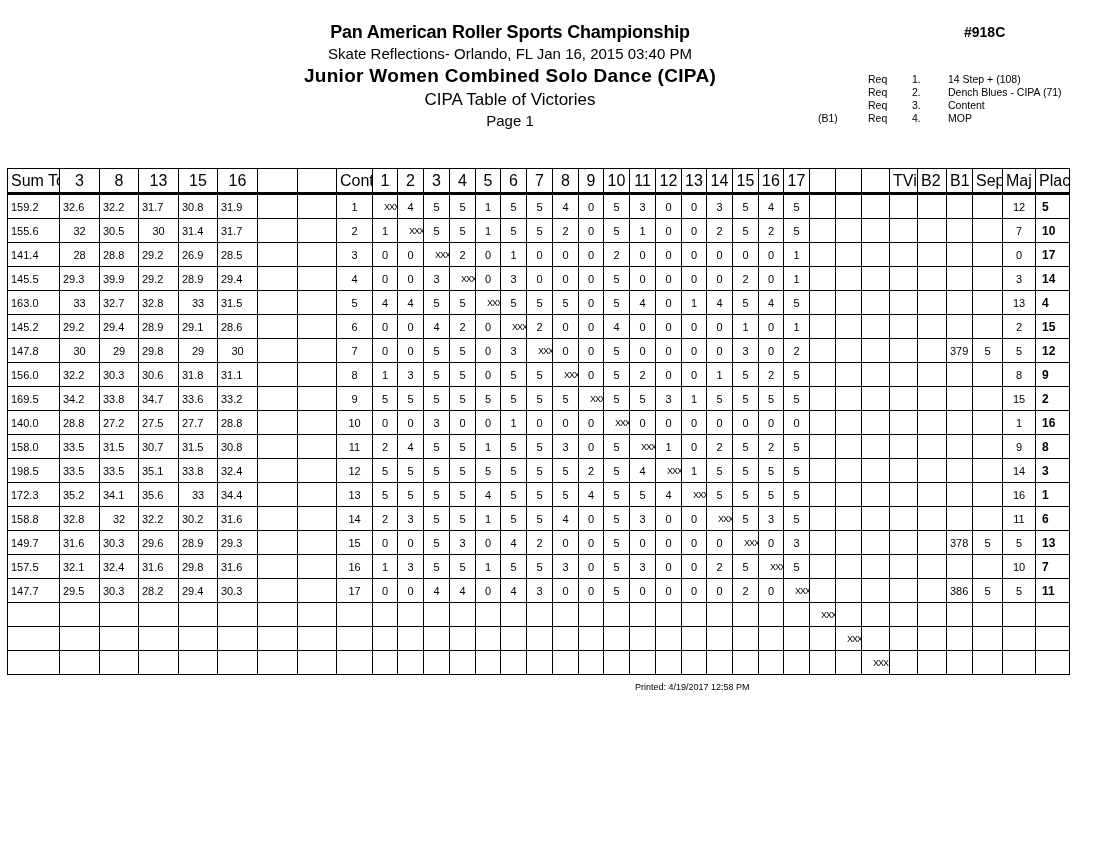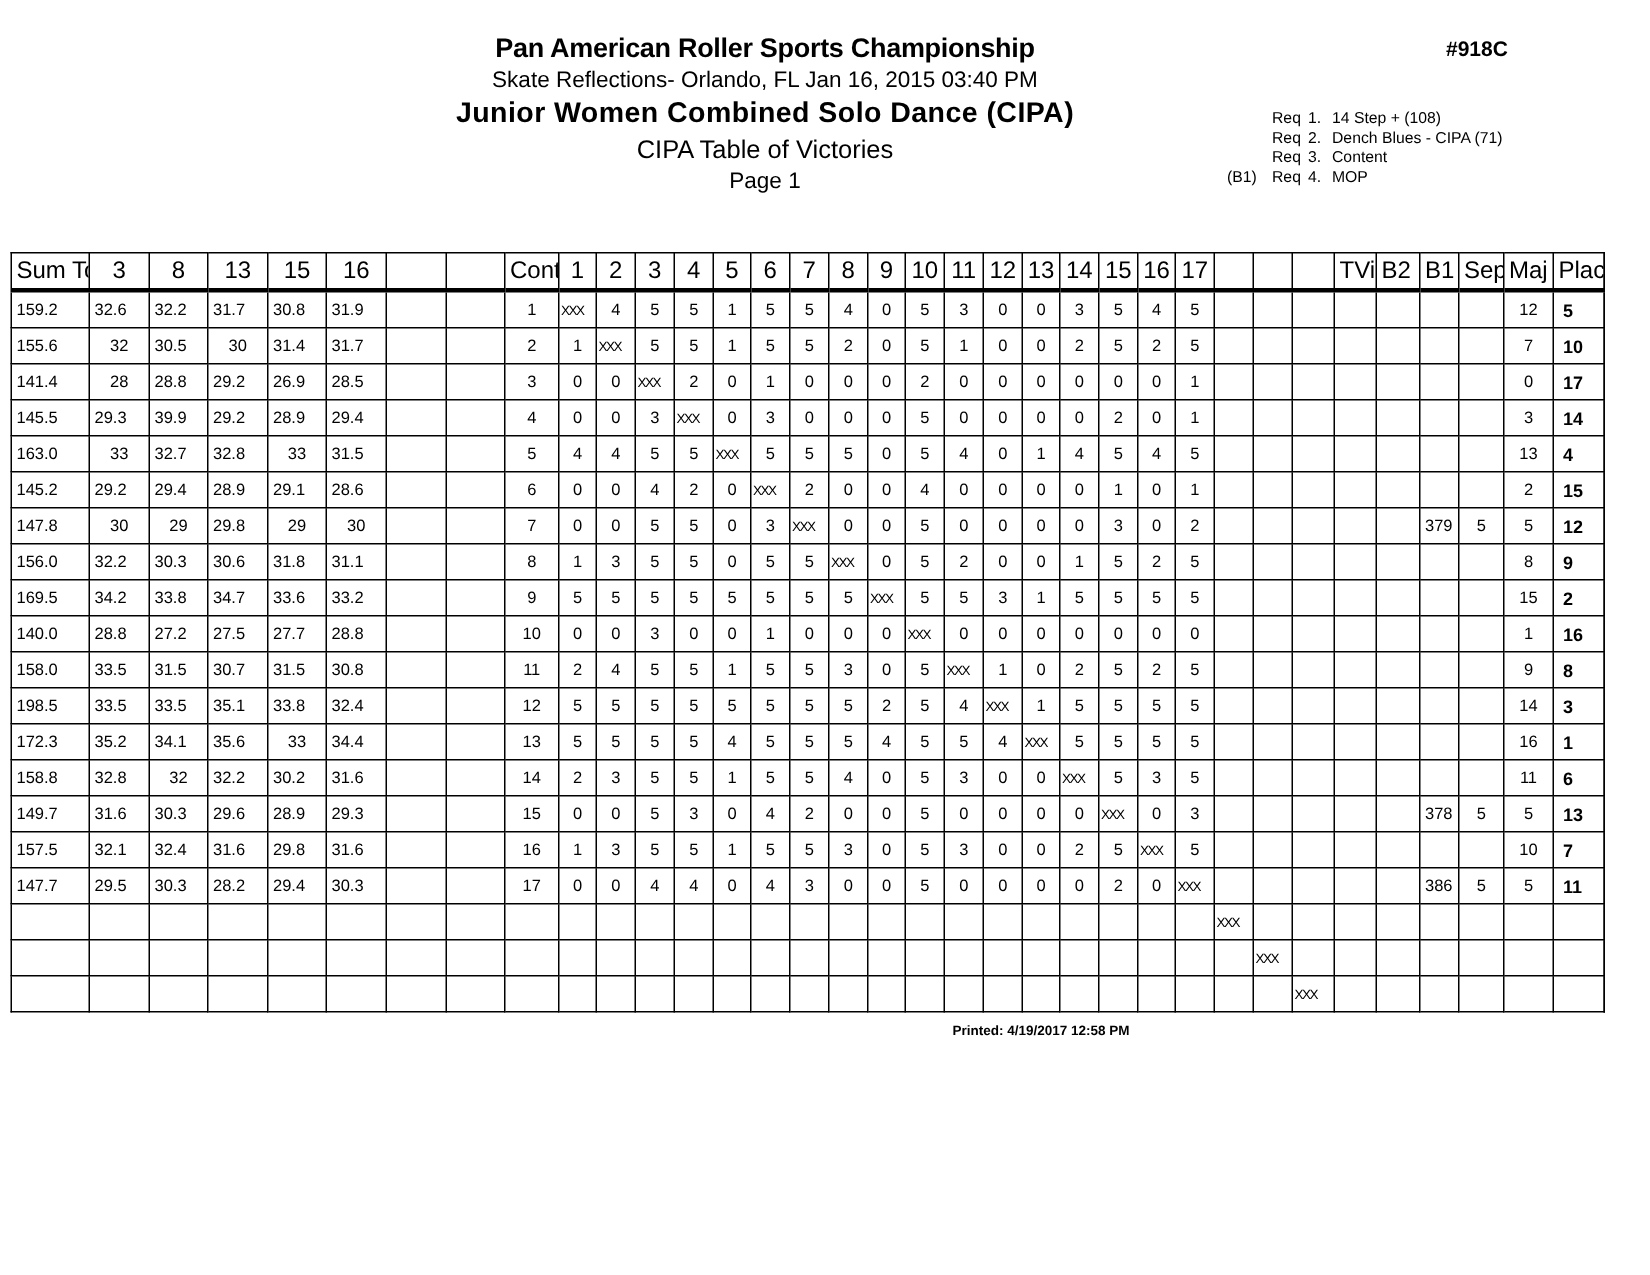--- a/index.html
+++ b/index.html
@@ -5,31 +5,31 @@
   html, body { margin:0; padding:0; background:#ffffff; }
   body { width:1100px; height:850px; position:relative; font-family:"Liberation Sans", sans-serif; color:#000; overflow:hidden; }
   .hdr { position:absolute; left:0; width:1100px; text-align:center; white-space:nowrap; }
   #title { top:22px; left:-40px; font-size:18px; font-weight:bold; letter-spacing:-0.2px; }
   #venue { top:45px; left:-40px; font-size:15px; }
   #event { top:65px; left:-40px; font-size:19px; font-weight:bold; letter-spacing:0.3px; }
   #subtitle { top:90px; left:-40px; font-size:17px; }
   #page { top:112px; left:-40px; font-size:15px; }
   #event-code { position:absolute; top:24px; left:964px; font-size:14px; font-weight:bold; }
   #reqs { position:absolute; top:73px; left:818px; font-size:10.5px; line-height:13px; }
-  #reqs .req-line { display:flex; white-space:nowrap; }
+  #reqs .req-line { display:flex; white-space:nowrap;gap:20px; }
   #reqs .pfx { width:30px; }
   #reqs .rq { width:24px; }
   #reqs .num { width:16px; }
   table { position:absolute; left:7px; top:168px; border-collapse:collapse; table-layout:fixed; font-size:11px; }
   td { border:1px solid #000; height:23px; padding:0; text-align:center; white-space:nowrap; overflow:hidden; }
   thead td { height:23px; border-bottom:3px solid #000; font-size:16px; }
   td.left { text-align:left; padding-left:3px; }
   td.place { font-weight:bold; text-align:left; padding-left:6px; font-size:12px; }
-  td.xx { font-size:9px; letter-spacing:-1px; text-align:left; padding-left:1px; }
-  #printed { position:absolute; top:682px; left:635px; font-size:9px;font-weight:bold; }
+  td.xx { font-size:9px; letter-spacing:-1px; text-align:left; padding-left:11px; }
+  #printed { position:absolute; top:682px; left:635px; font-size:9px; }
 </style>
 </head>
 <body>
 
 <div id="title" class="hdr">Pan American Roller Sports Championship</div>
 <div id="venue" class="hdr">Skate Reflections- Orlando, FL  Jan 16, 2015  03:40 PM</div>
 <div id="event" class="hdr">Junior Women Combined Solo Dance (CIPA)</div>
 <div id="subtitle" class="hdr">CIPA Table of Victories</div>
 <div id="page" class="hdr">Page 1</div>
 <div id="event-code">#918C</div>

